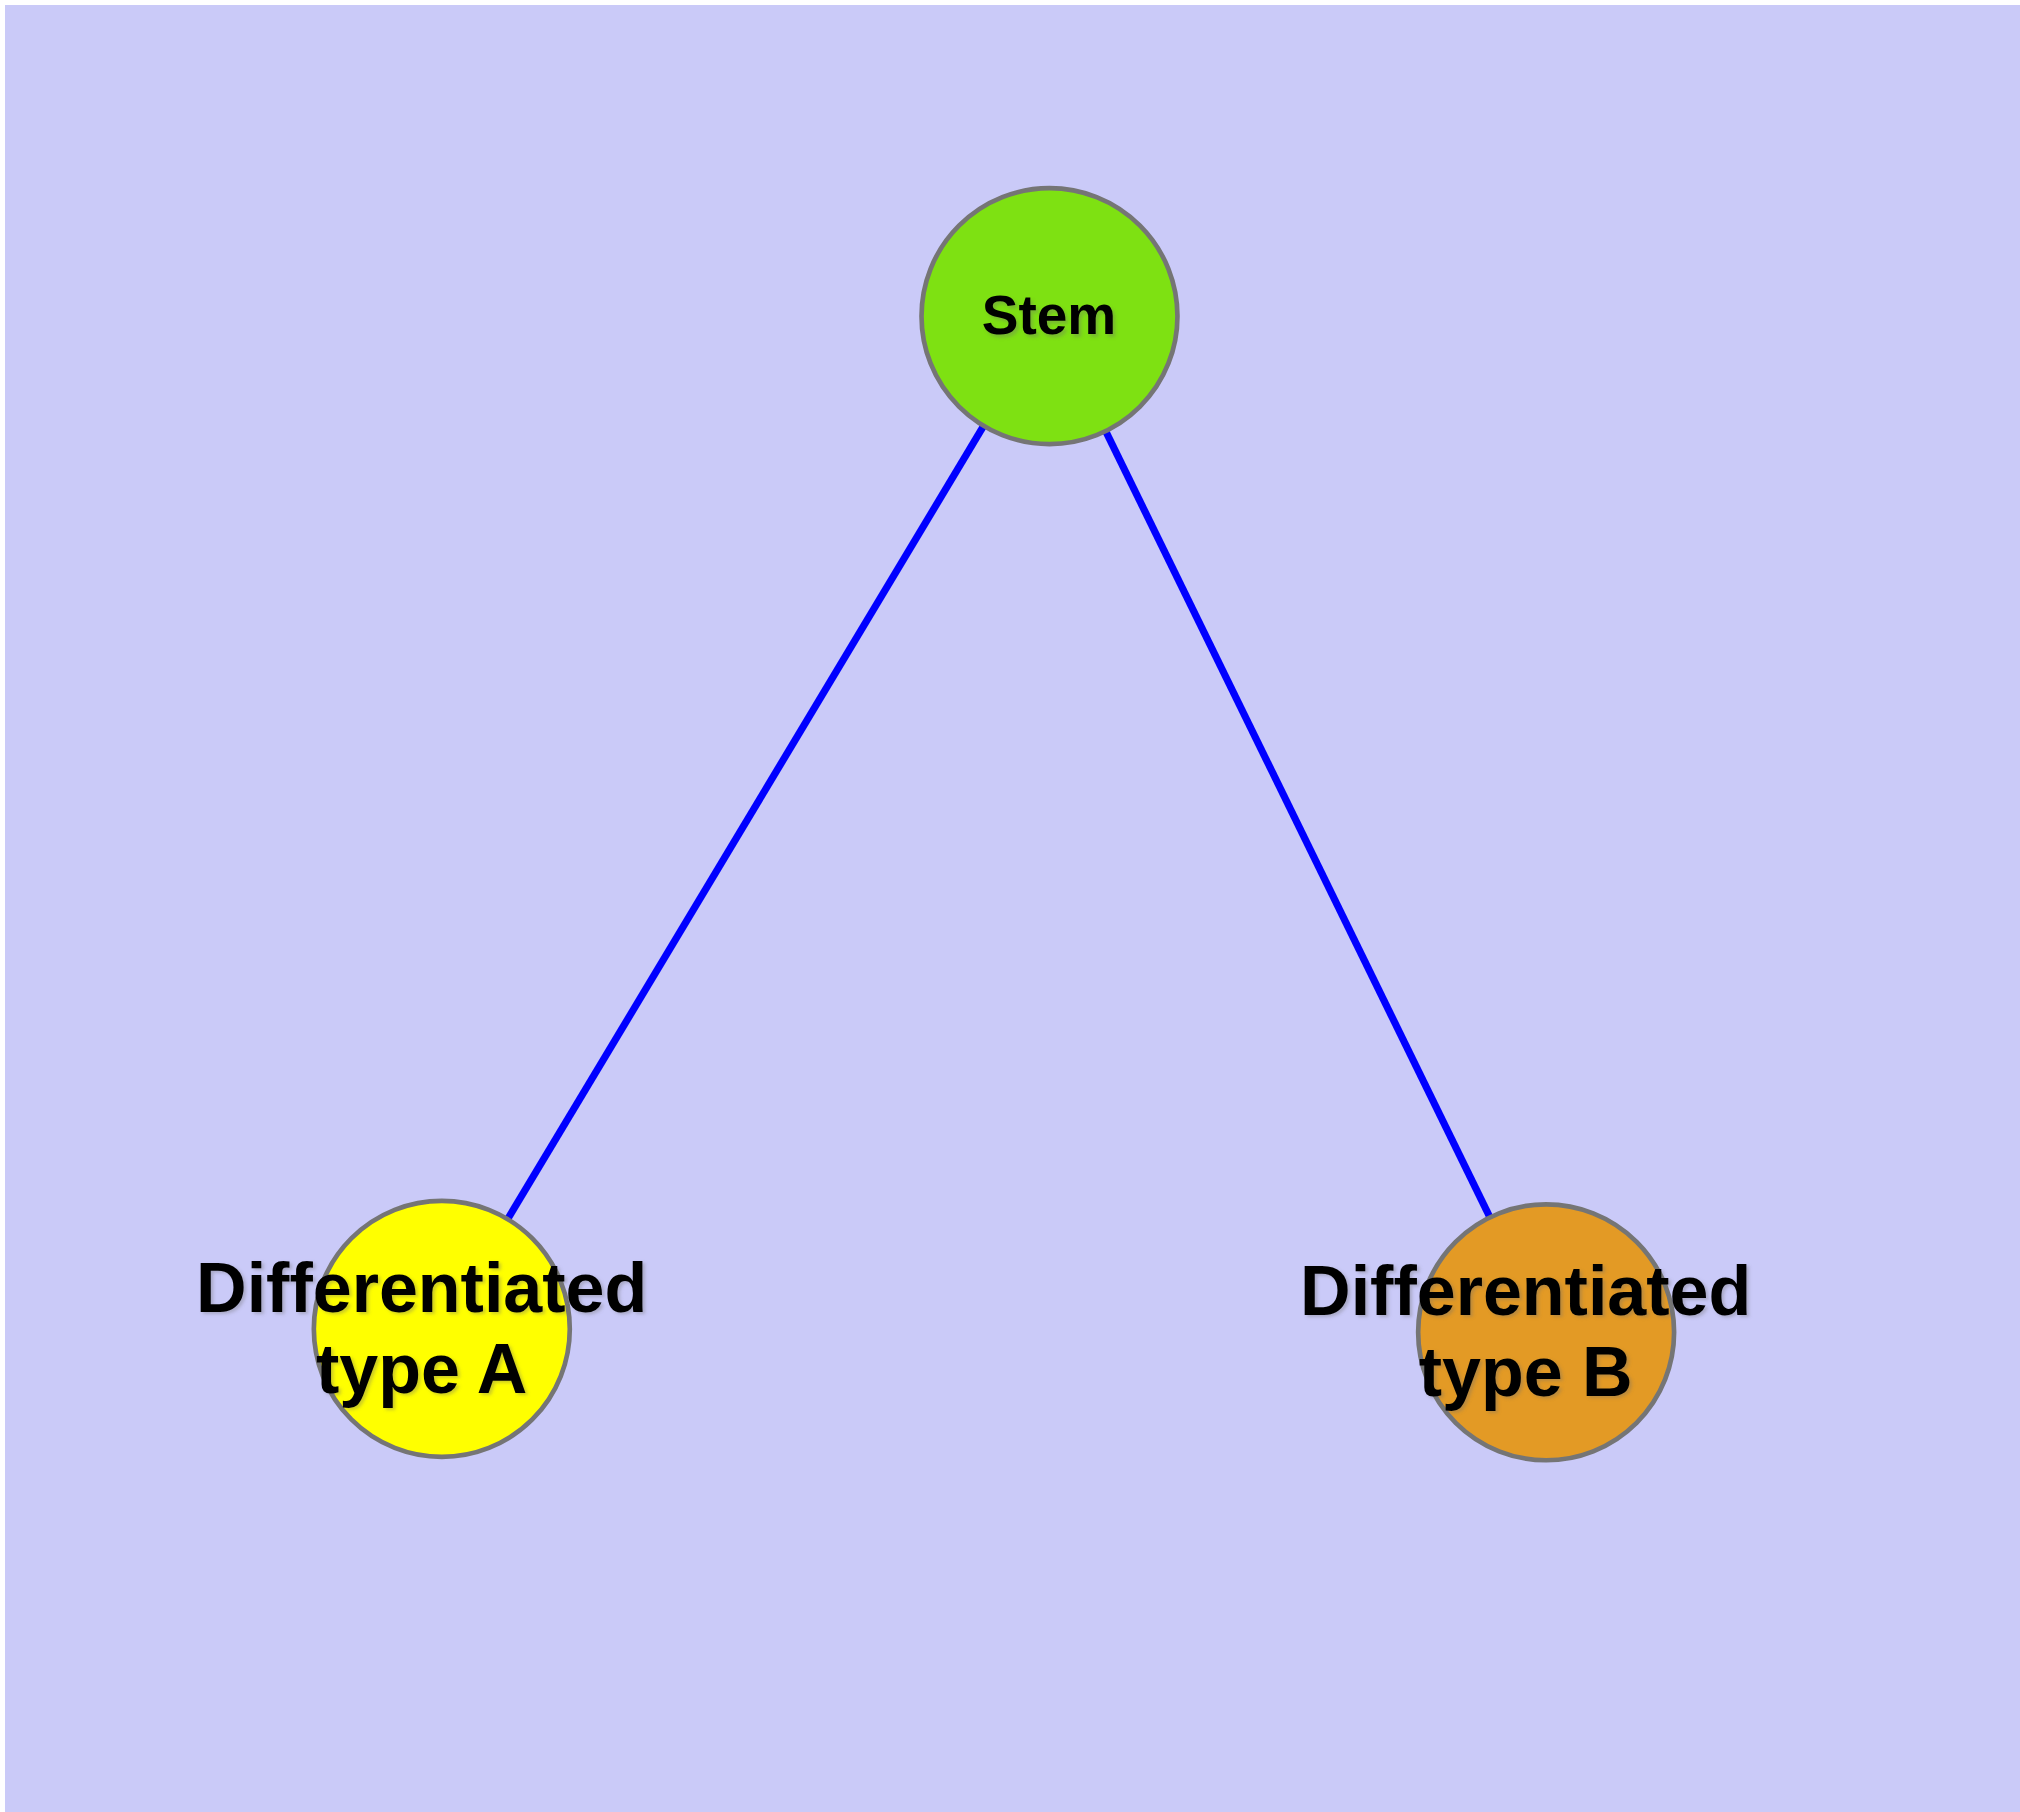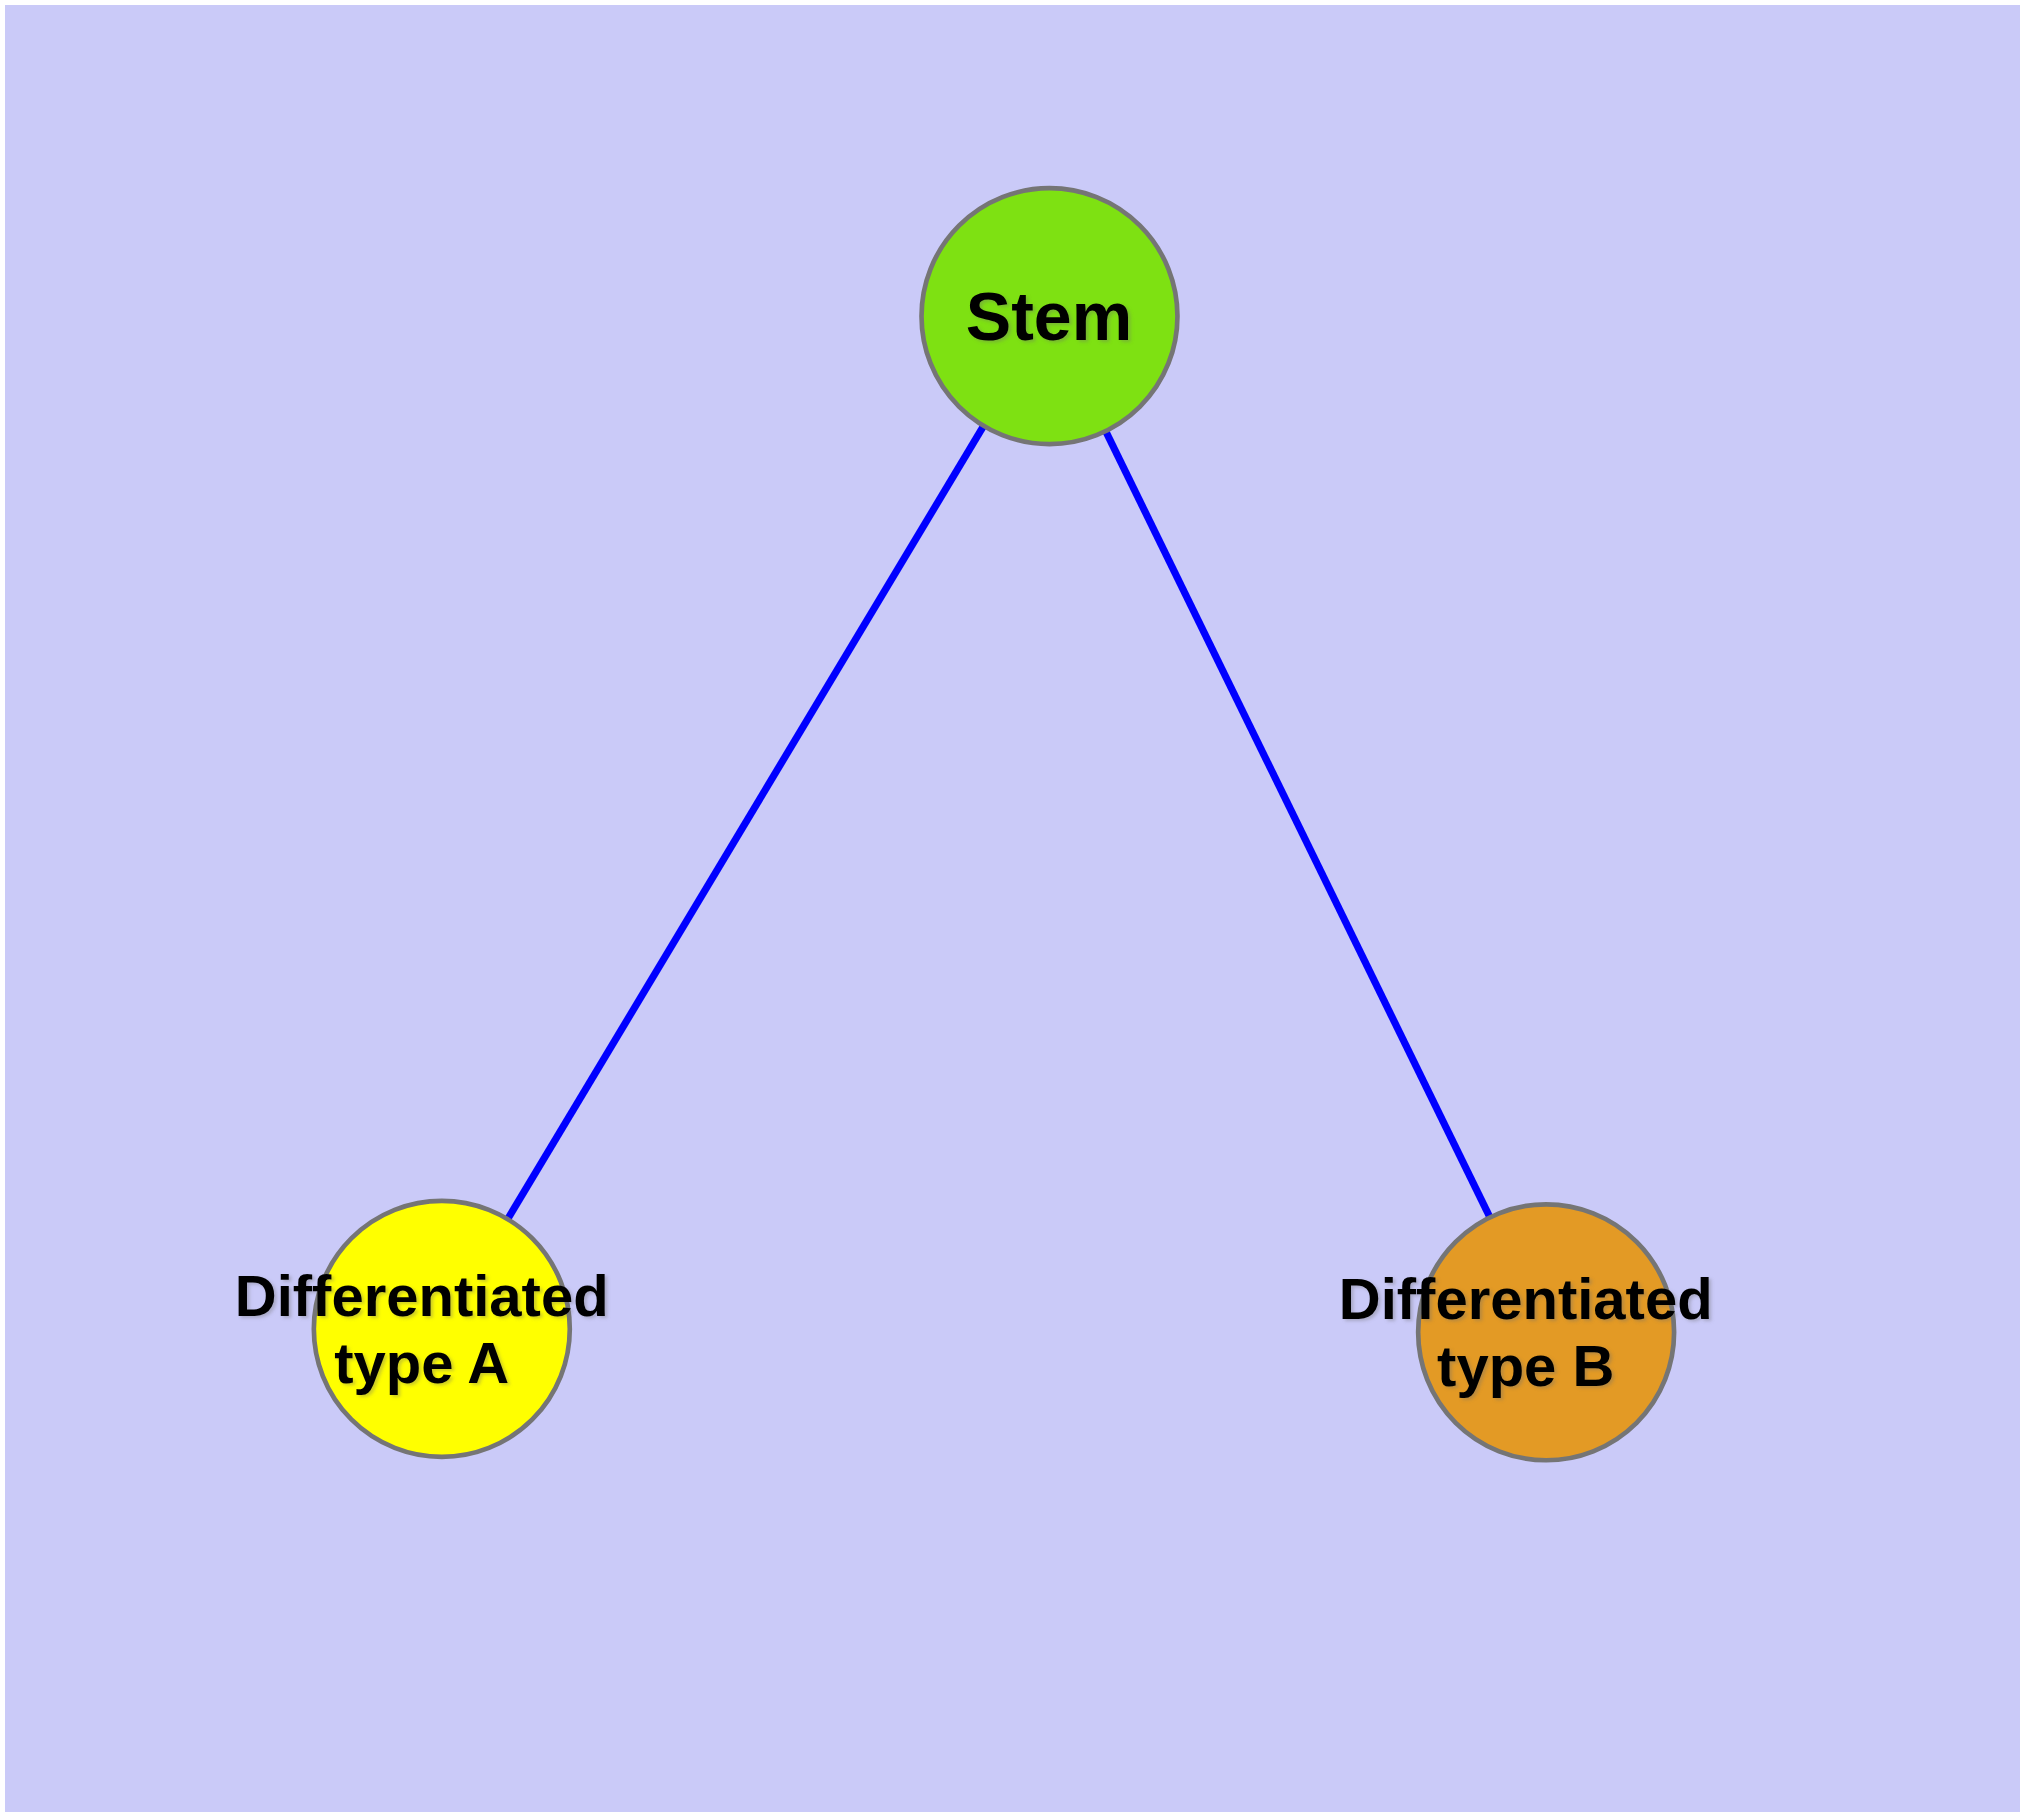--- a/index.html
+++ b/index.html
@@ -55,22 +55,22 @@
     transform: translate(-50%, -50%);
     color: #000000;
     font-weight: 700;
     text-align: center;
     white-space: pre-line;
     line-height: 1.16;
     letter-spacing: 0px;
     text-shadow: 2.5px 2.5px 3.4px rgba(110,110,110,0.35);
     pointer-events: none;
   }
-  .label.one-line { font-size: 68px; }
-  .label.two-line { font-size: 58px; margin-left: -20.3px; }
+  .label.one-line { font-size: 55px; }
+  .label.two-line { font-size: 70px; margin-left: -20.3px; }
 </style>
 </head>
 <body>
 
 <div class="stage">
   <div class="canvas" style="background: rgb(202, 202, 248);">
     <svg class="graph" viewBox="0 0 2384 2138" aria-hidden="false">
       <line class="edge" x1="1238" y1="373" x2="521" y2="1568" stroke="#0000ff"></line>
       <line class="edge" x1="1238" y1="373" x2="1824" y2="1572" stroke="#0000ff"></line>
       <circle class="node" cx="1238" cy="373" r="151" fill="#7ee112" stroke="#757575"></circle>

